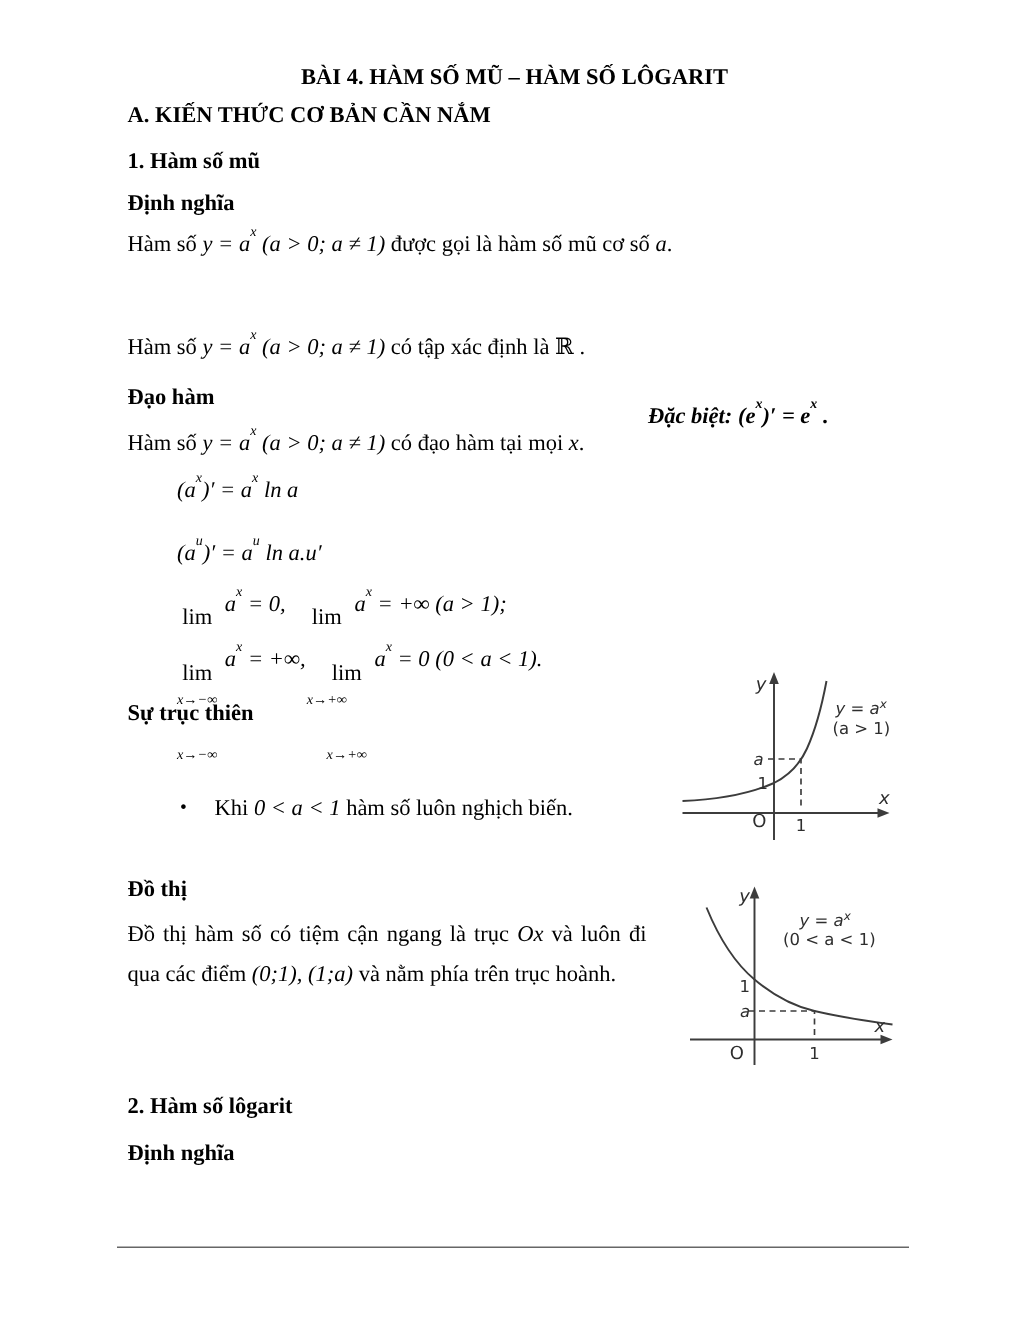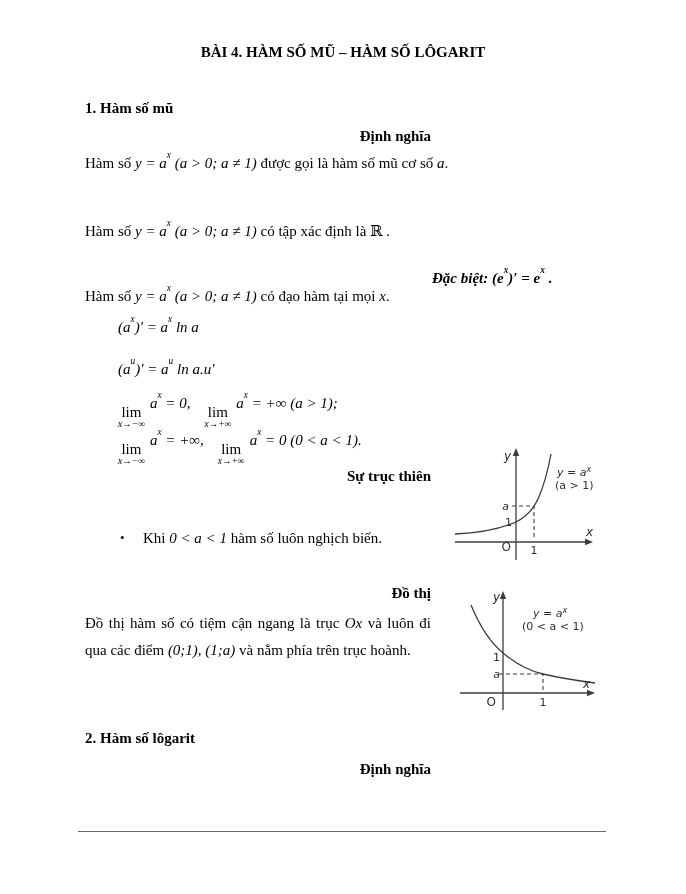--- a/index.html
+++ b/index.html
@@ -6,53 +6,55 @@
   .page {
     position:relative; width:686px; height:894px; background:#ffffff;
     font-family:"Liberation Serif","DejaVu Serif",serif;
     font-size:15px; color:#000; overflow:hidden;padding-left:32px;
   }
   .abs { position:absolute; }
   .b { font-weight:bold; }
   .i { font-style:italic; }
   .bi { font-weight:bold; font-style:italic; }
   .title { left:0; width:686px; text-align:center; font-weight:bold; }
-  .hcenter { left:85px; width:346px; text-align:right; font-weight:bold; }
+  .hcenter { left:85px; width:346px; text-align:left; font-weight:bold; }
   .para { left:85px; }
   .just { width:346px; text-align:justify; line-height:27px; }
   .formula { left:118px; font-style:italic; }
   sup.e { font-size:62%; position:relative; top:-0.45em; font-style:italic; }
   sub.e { font-size:62%; position:relative; top:0.3em; font-style:italic; }
-  .lim { display:inline-flex; flex-direction:column; align-items:center; vertical-align:-9px; margin-right:5px; }
+  .lim { display:inline-flex; flex-direction:column; align-items:center; vertical-align:-9px; margin-right:5px;gap:43px; }
   .lim .lw { line-height:15px; font-style:normal; }
   .lim .ls { font-size:9.5px; line-height:9px; font-style:italic; }
   .limrow { left:118px; font-style:italic; }
   .limsep { display:inline-block; width:14px; }
   .bullet-row { left:120px; }
   .bullet-glyph { display:inline-block; width:23px; font-size:13px; vertical-align:1px; }
   .rule { left:78px; top:831px; width:528px; height:1px; background:#666; }
   svg text { font-family:"DejaVu Sans",sans-serif; fill:#2e2e2e; }
 </style>
 </head>
 <body>
 
 <div class="page">
 
   <div class="abs title" style="top:44px">BÀI 4. HÀM SỐ MŨ – HÀM SỐ LÔGARIT</div>
 
+  <div class="abs b" style="left:85px; top:69px">A. KIẾN THỨC CƠ BẢN CẦN NẮM</div>
 
   <div class="abs b" style="left:85px; top:100px">1. Hàm số mũ</div>
 
   <div class="abs hcenter" style="top:128px">Định nghĩa</div>
 
   <div class="abs para" style="top:154px"><span>Hàm số </span><span class="i"><span>y = a</span><sup class="e">x</sup><span> (a &gt; 0; a ≠ 1)</span></span><span> được gọi là hàm số mũ cơ số </span><span class="i">a</span><span>.</span></div>
 
 
   <div class="abs para" style="top:222px"><span>Hàm số </span><span class="i"><span>y = a</span><sup class="e">x</sup><span> (a &gt; 0; a ≠ 1)</span></span><span> có tập xác định là </span><span>ℝ</span><span> .</span></div>
 
+  <div class="abs hcenter" style="top:257px">Đạo hàm</div>
 
   <div class="abs bi" style="left:432px; top:269px"><span>Đặc biệt: </span><span>(e</span><sup class="e">x</sup><span>)′ = e</span><sup class="e">x</sup><span> .</span></div>
 
   <div class="abs para" style="top:287px"><span>Hàm số </span><span class="i"><span>y = a</span><sup class="e">x</sup><span> (a &gt; 0; a ≠ 1)</span></span><span> có đạo hàm tại mọi </span><span class="i">x</span><span>.</span></div>
 
   <div class="abs formula" style="top:318px"><span>(a</span><sup class="e">x</sup><span>)′ = a</span><sup class="e">x</sup><span> ln a</span></div>
 
   <div class="abs formula" style="top:360px"><span>(a</span><sup class="e">u</sup><span>)′ = a</span><sup class="e">u</sup><span> ln a.u′</span></div>
 
   <div class="abs limrow" style="top:394px"><span class="lim">

